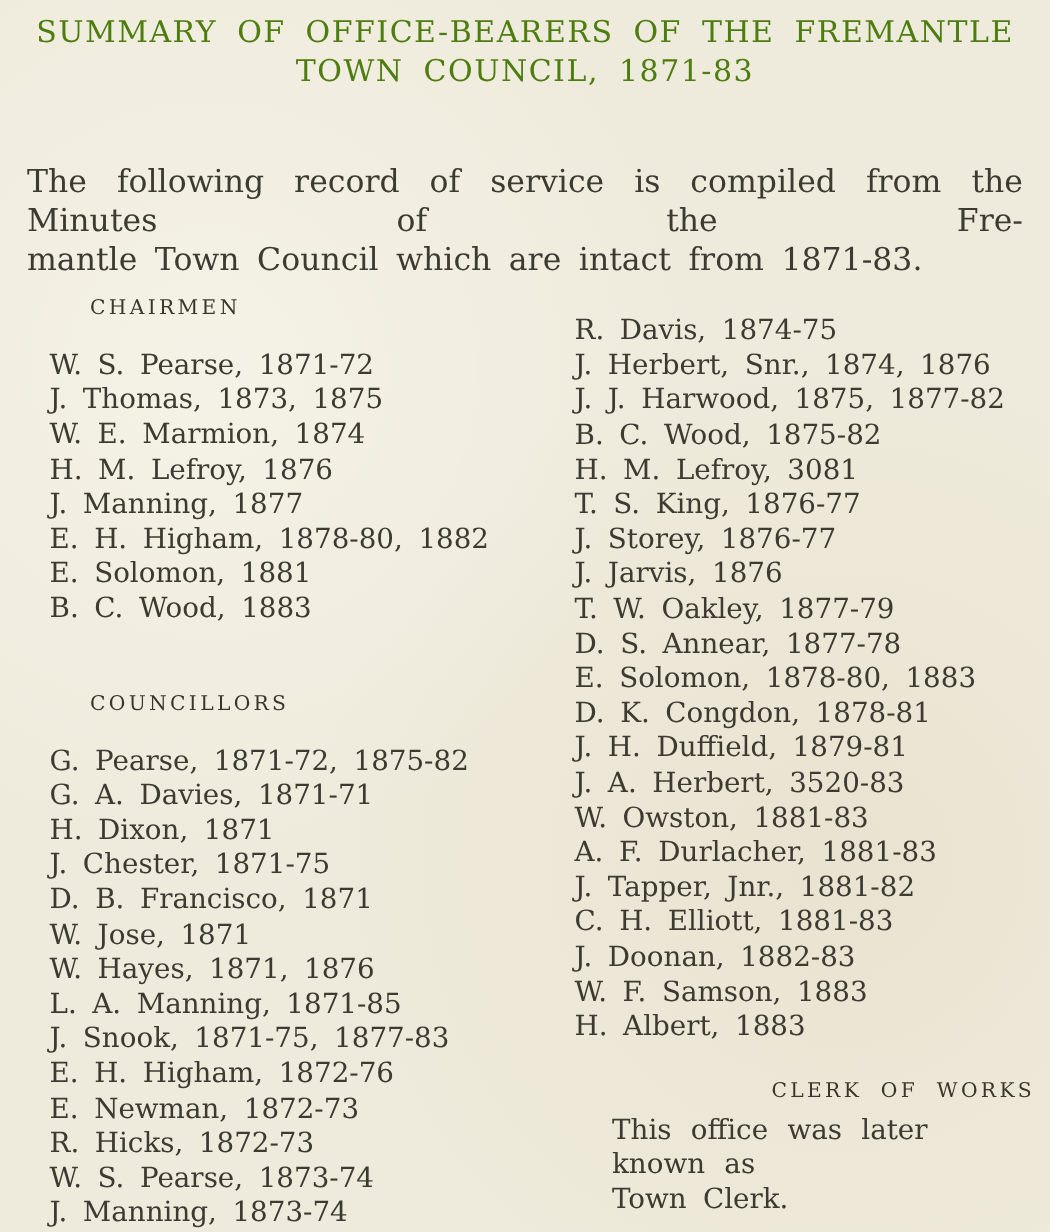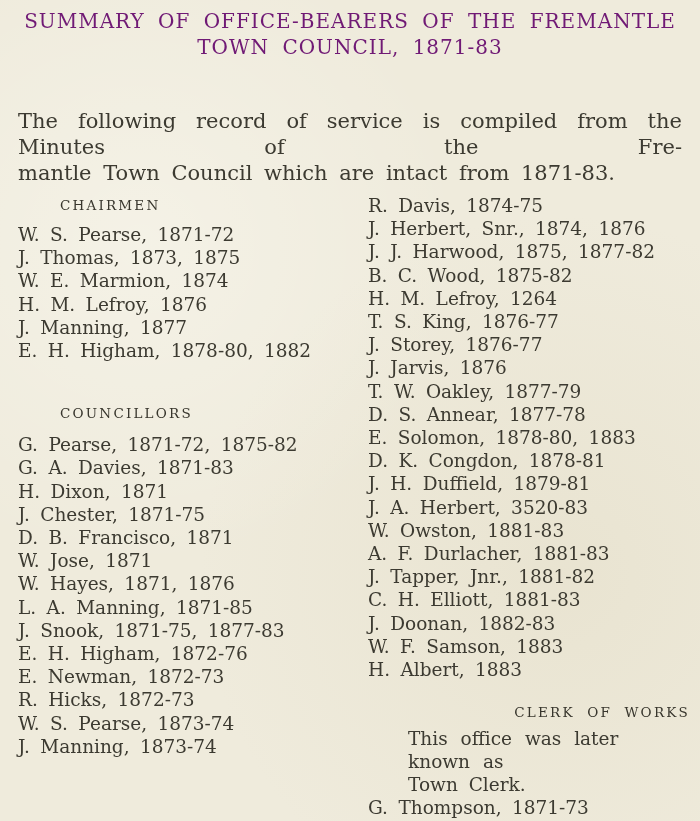--- a/index.html
+++ b/index.html
@@ -24,21 +24,21 @@
     height: 821px;
     padding: 8px 10px 0 18px;
   }
   .title {
     text-align: center;
     font-size: 20px;
     line-height: 26px;
     font-weight: normal;
     letter-spacing: 1px;
     word-spacing: 6px;
-    color: #701a75;
+    color: #4d7c0f;
     margin: 0 8px 0 0;
   }
   .intro {
     margin: 48px 0 0 0;
     font-size: 21px;
     line-height: 26px;
     word-spacing: 5px;
   }
   .intro .line1 {
     display: block;
@@ -73,21 +73,21 @@
     margin-top: 40px;
     margin-bottom: 8px;
   }
   .section-heading.clerk {
     margin-top: 20px;
     margin-bottom: 3px;
     text-align: right;
   }
   ul.entries {
     list-style: none;
-    margin: 0;
+    margin: 15px;
     padding: 0;
   }
   li.entry {
     font-size: 18.5px;
     line-height: 23.2px;
     word-spacing: 4.5px;
     white-space: nowrap;
   }
   .note {
     margin: 0 0 0 40px;
@@ -120,26 +120,28 @@
 
     <div class="col-left">
       <h2 class="section-heading">CHAIRMEN</h2>
       <ul class="entries">
           <li class="entry">W. S. Pearse, 1871-72</li>
           <li class="entry">J. Thomas, 1873, 1875</li>
           <li class="entry">W. E. Marmion, 1874</li>
           <li class="entry">H. M. Lefroy, 1876</li>
           <li class="entry">J. Manning, 1877</li>
           <li class="entry">E. H. Higham, 1878-80, 1882</li>
+          <li class="entry">E. Solomon, 1881</li>
+          <li class="entry">B. C. Wood, 1883</li>
         </ul>
 
       <h2 class="section-heading councillors">COUNCILLORS</h2>
       <ul class="entries">
           <li class="entry">G. Pearse, 1871-72, 1875-82</li>
-          <li class="entry">G. A. Davies, 1871-83</li>
+          <li class="entry">G. A. Davies, 1871-71</li>
           <li class="entry">H. Dixon, 1871</li>
           <li class="entry">J. Chester, 1871-75</li>
           <li class="entry">D. B. Francisco, 1871</li>
           <li class="entry">W. Jose, 1871</li>
           <li class="entry">W. Hayes, 1871, 1876</li>
           <li class="entry">L. A. Manning, 1871-85</li>
           <li class="entry">J. Snook, 1871-75, 1877-83</li>
           <li class="entry">E. H. Higham, 1872-76</li>
           <li class="entry">E. Newman, 1872-73</li>
           <li class="entry">R. Hicks, 1872-73</li>
@@ -147,21 +149,21 @@
           <li class="entry">J. Manning, 1873-74</li>
         </ul>
     </div>
 
     <div class="col-right">
       <ul class="entries">
           <li class="entry">R. Davis, 1874-75</li>
           <li class="entry">J. Herbert, Snr., 1874, 1876</li>
           <li class="entry">J. J. Harwood, 1875, 1877-82</li>
           <li class="entry">B. C. Wood, 1875-82</li>
-          <li class="entry">H. M. Lefroy, 1264</li>
+          <li class="entry">H. M. Lefroy, 3081</li>
           <li class="entry">T. S. King, 1876-77</li>
           <li class="entry">J. Storey, 1876-77</li>
           <li class="entry">J. Jarvis, 1876</li>
           <li class="entry">T. W. Oakley, 1877-79</li>
           <li class="entry">D. S. Annear, 1877-78</li>
           <li class="entry">E. Solomon, 1878-80, 1883</li>
           <li class="entry">D. K. Congdon, 1878-81</li>
           <li class="entry">J. H. Duffield, 1879-81</li>
           <li class="entry">J. A. Herbert, 3520-83</li>
           <li class="entry">W. Owston, 1881-83</li>

